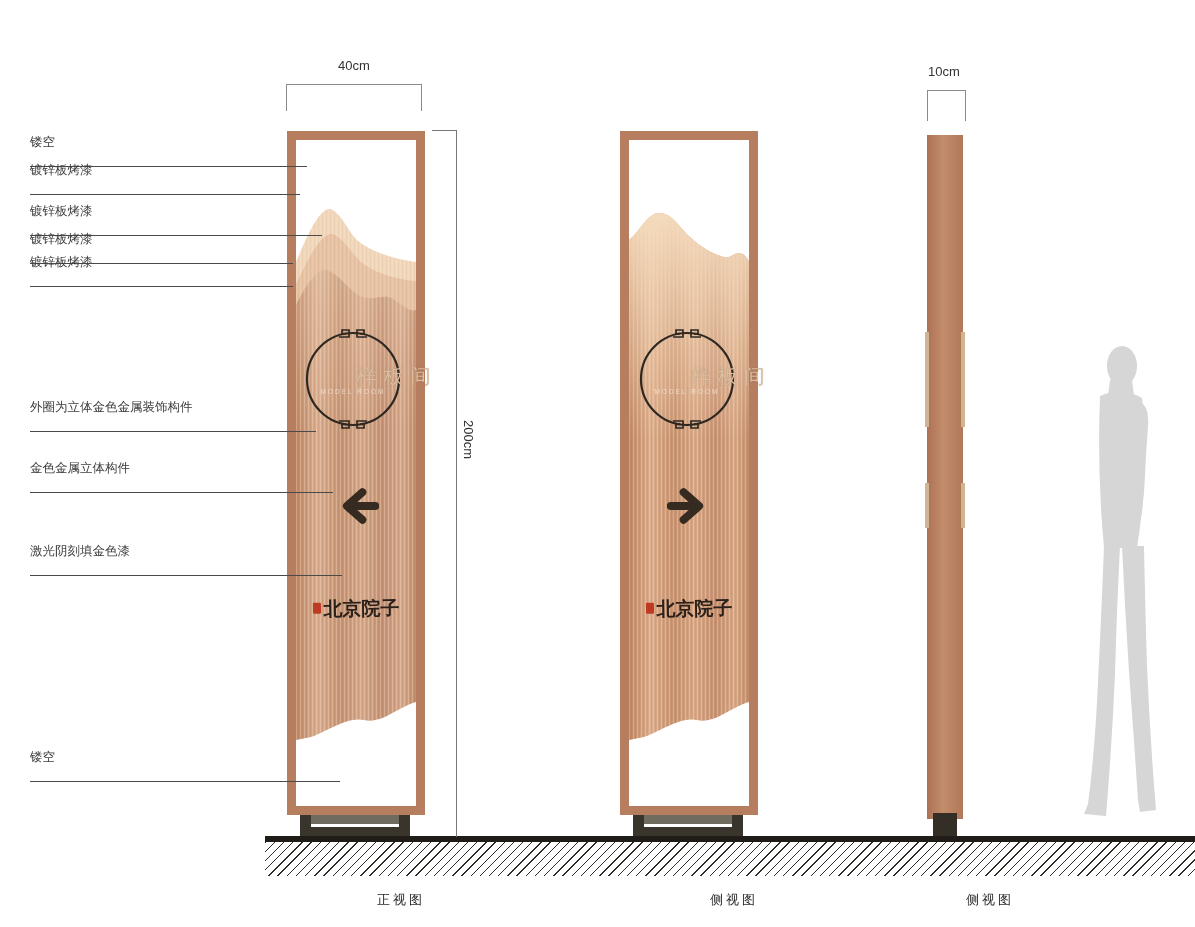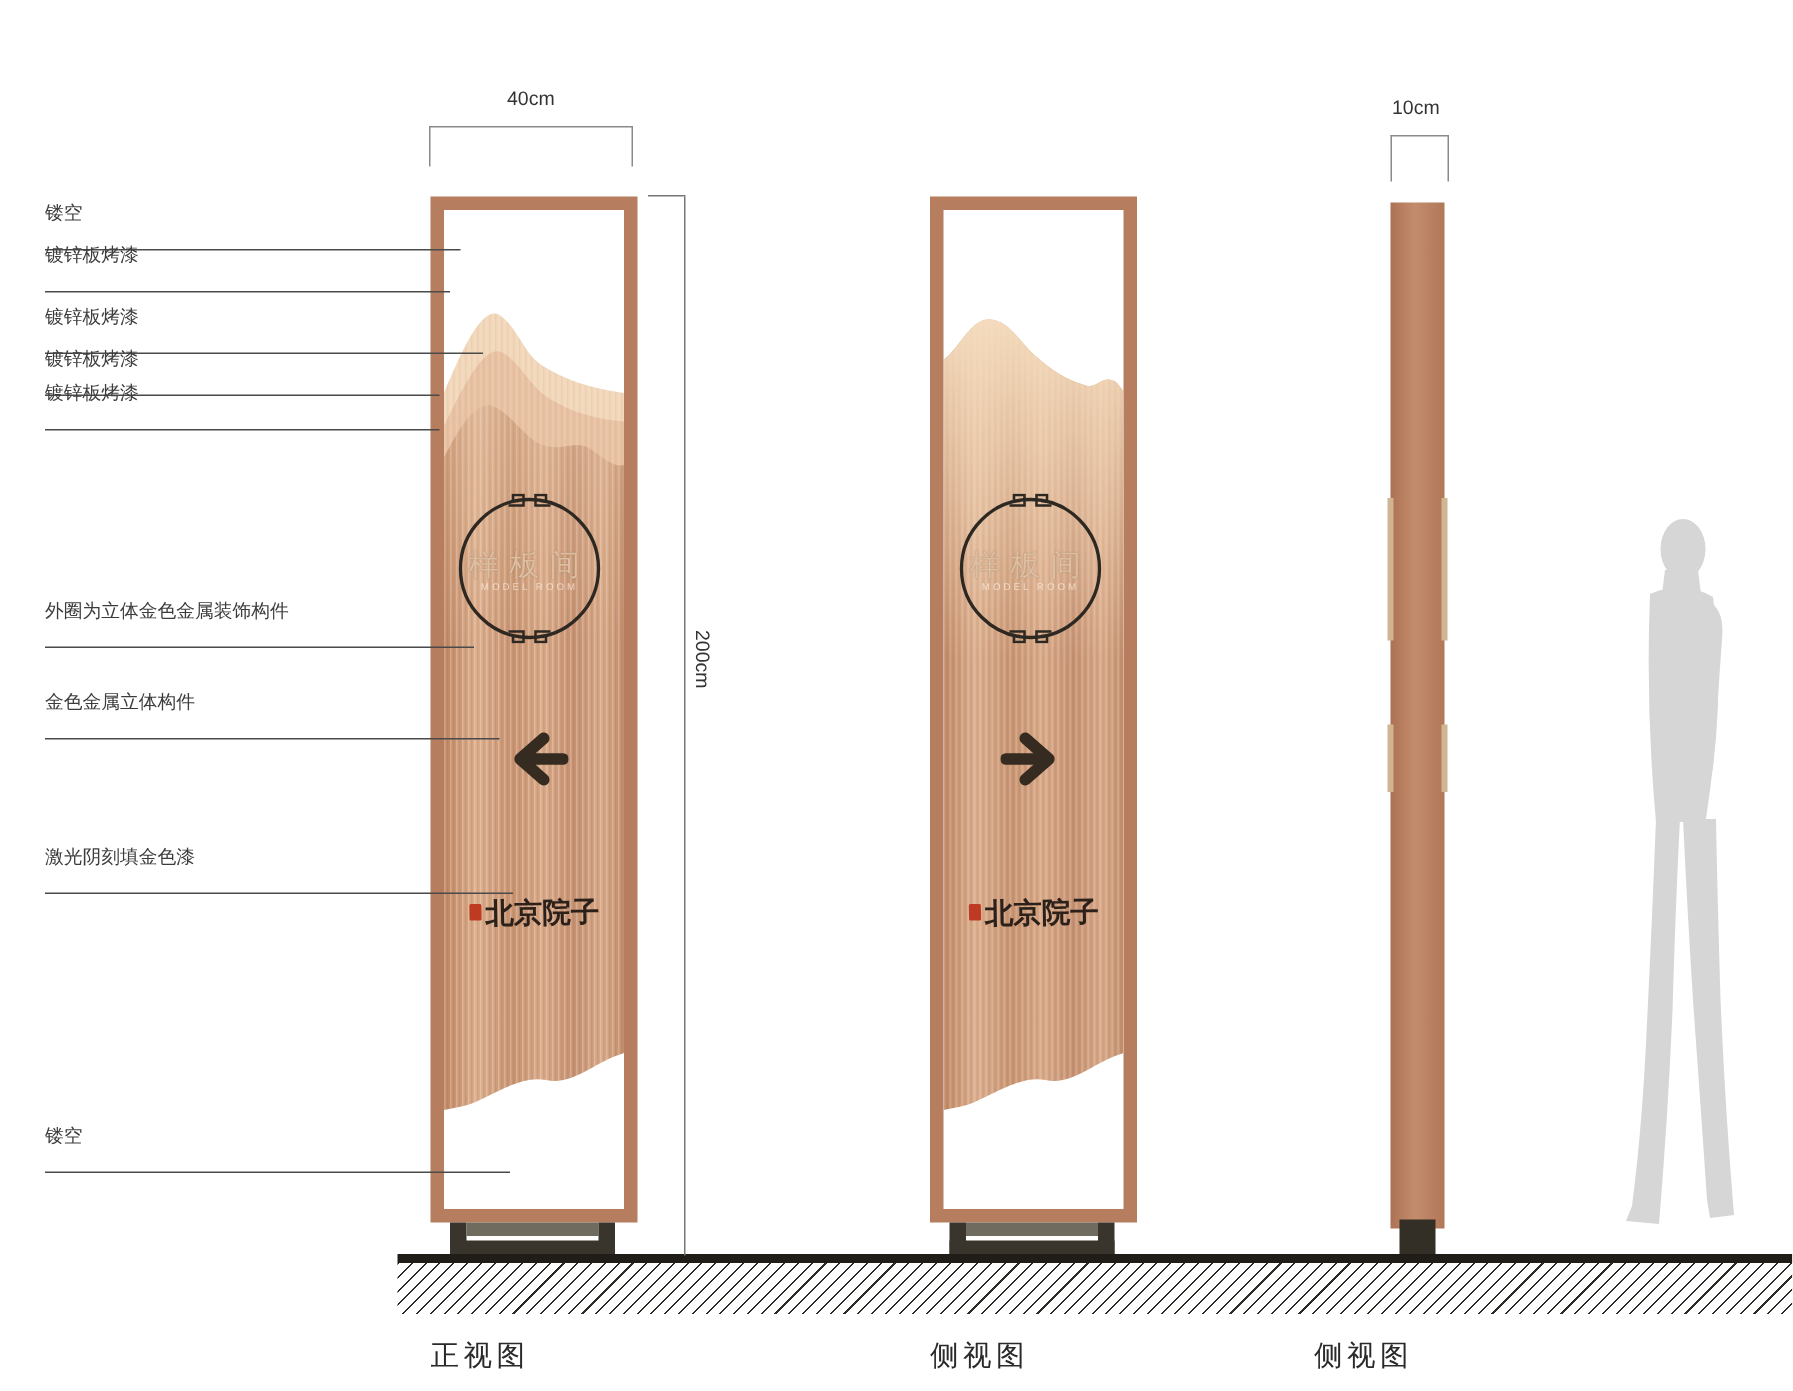--- a/index.html
+++ b/index.html
@@ -14,57 +14,57 @@
   .dim-label{position:absolute;font-size:13px;color:#333;z-index:5;}
   .dim-vline{position:absolute;border-left:1px solid #777;z-index:4;}
   .dim-htick{position:absolute;border-top:1px solid #777;z-index:4;}
   .dim-label-vert{position:absolute;font-size:13px;color:#333;writing-mode:vertical-rl;z-index:5;}
   
   .frame{position:absolute;width:120px;height:666px;border:9px solid #b67d5f;background:#fff;z-index:1;}
   .interior{position:absolute;left:0;top:0;}
   
   .circle-svg{position:absolute;width:100px;height:100px;z-index:3;}
   .room-name{position:absolute;width:110px;text-align:center;font-size:20px;letter-spacing:7px;
-             color:#dcbfa2;text-shadow:0 0 1px rgba(110,75,45,.45);z-index:3;}
+             color:#dcbfa2;text-shadow:0 0 1px rgba(110,75,45,.45);z-index:3;margin-left:44px;}
   .room-name-en{position:absolute;width:110px;text-align:center;font-size:6.5px;letter-spacing:2px;
                 color:rgba(255,248,238,.6);z-index:3;}
   .arrow-svg{position:absolute;width:46px;height:40px;z-index:3;}
   .logo{position:absolute;width:116px;text-align:center;z-index:3;font-family:"DejaVu Serif",serif;
         font-weight:bold;font-size:19px;color:#2b211a;transform:rotate(-1deg);}
   .seal{display:inline-block;width:8px;height:11px;background:#bf3a23;border-radius:1px;
         margin-right:3px;vertical-align:2px;}
   
   .base-part{position:absolute;z-index:2;}
   
   .thin-pillar{position:absolute;left:927px;top:135px;width:36px;height:684px;z-index:1;
       background:linear-gradient(90deg,#ad7155,#c38d6c 45%,#b07759);}
   .thin-strip{position:absolute;width:4px;background:#cfb591;z-index:2;}
   
   .ground-bar{position:absolute;left:265px;top:836px;width:930px;height:6px;background:#201d18;z-index:3;}
   .ground-hatch{position:absolute;left:265px;top:842px;width:930px;height:34px;z-index:3;
       background:repeating-linear-gradient(135deg,#2e2b26 0px,#2e2b26 1px,transparent 1px,transparent 6.5px);}
   
   .person{position:absolute;left:1040px;top:342px;z-index:2;}
   
-  .view-label{position:absolute;top:891px;width:138px;text-align:left;font-size:19px;
+  .view-label{position:absolute;top:891px;width:138px;text-align:right;font-size:13px;
       letter-spacing:3px;color:#2a2a2a;z-index:5;}
 </style>
 </head>
 <body>
 
 <div id="canvas">
 
   <div class="anno" style="top:135px;width:277px;">镂空</div>
   <div class="anno" style="top:163px;width:270px;">镀锌板烤漆</div>
   <div class="anno" style="top:204px;width:292px;">镀锌板烤漆</div>
   <div class="anno" style="top:232px;width:263px;">镀锌板烤漆</div>
   <div class="anno" style="top:255px;width:263px;">镀锌板烤漆</div>
   <div class="anno" style="top:400px;width:286px;">外圈为立体金色金属装饰构件</div>
   <div class="anno" style="top:461px;width:303px;">金色金属立体构件</div>
-  <div class="anno" style="top:564px;width:312px;">激光阴刻填金色漆</div>
+  <div class="anno" style="top:544px;width:312px;">激光阴刻填金色漆</div>
   <div class="anno" style="top:750px;width:310px;">镂空</div>
 
   <div class="dim-label" style="left:338px;top:58px;">40cm</div>
   <div class="dim-bracket" style="left:286px;top:84px;width:134px;height:26px;"></div>
 
   <div class="dim-label" style="left:928px;top:64px;">10cm</div>
   <div class="dim-bracket" style="left:927px;top:90px;width:37px;height:30px;"></div>
 
   <div class="dim-htick" style="left:432px;top:130px;width:25px;"></div>
   <div class="dim-vline" style="left:456px;top:131px;height:706px;"></div>

